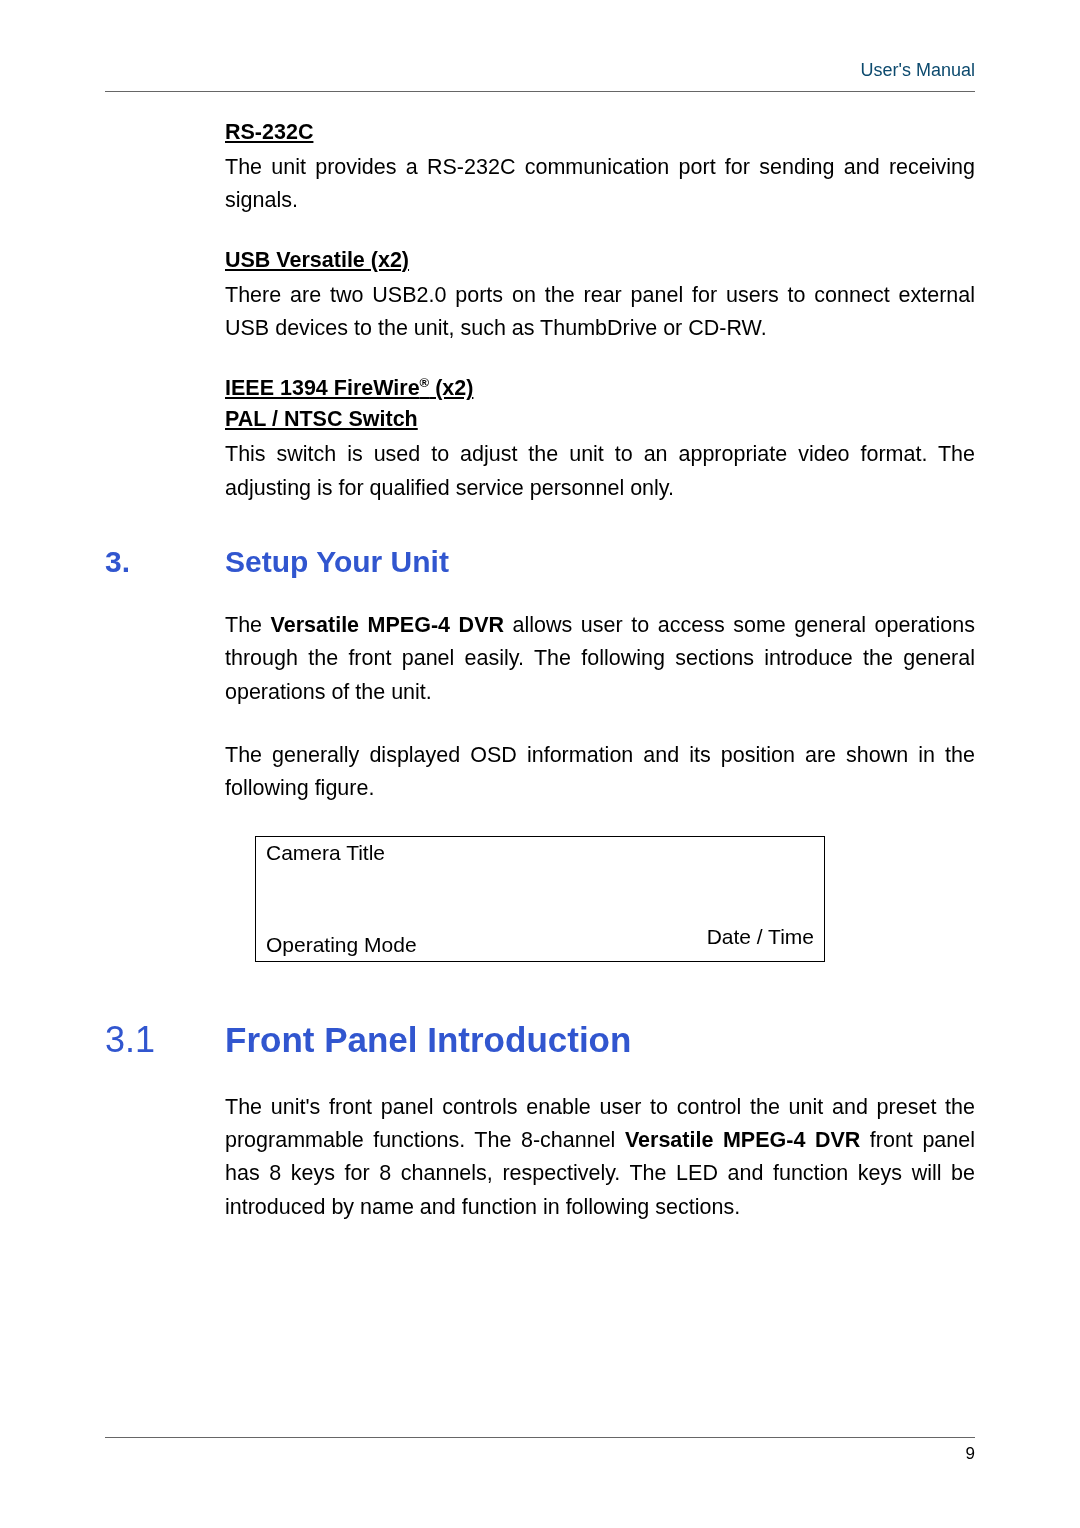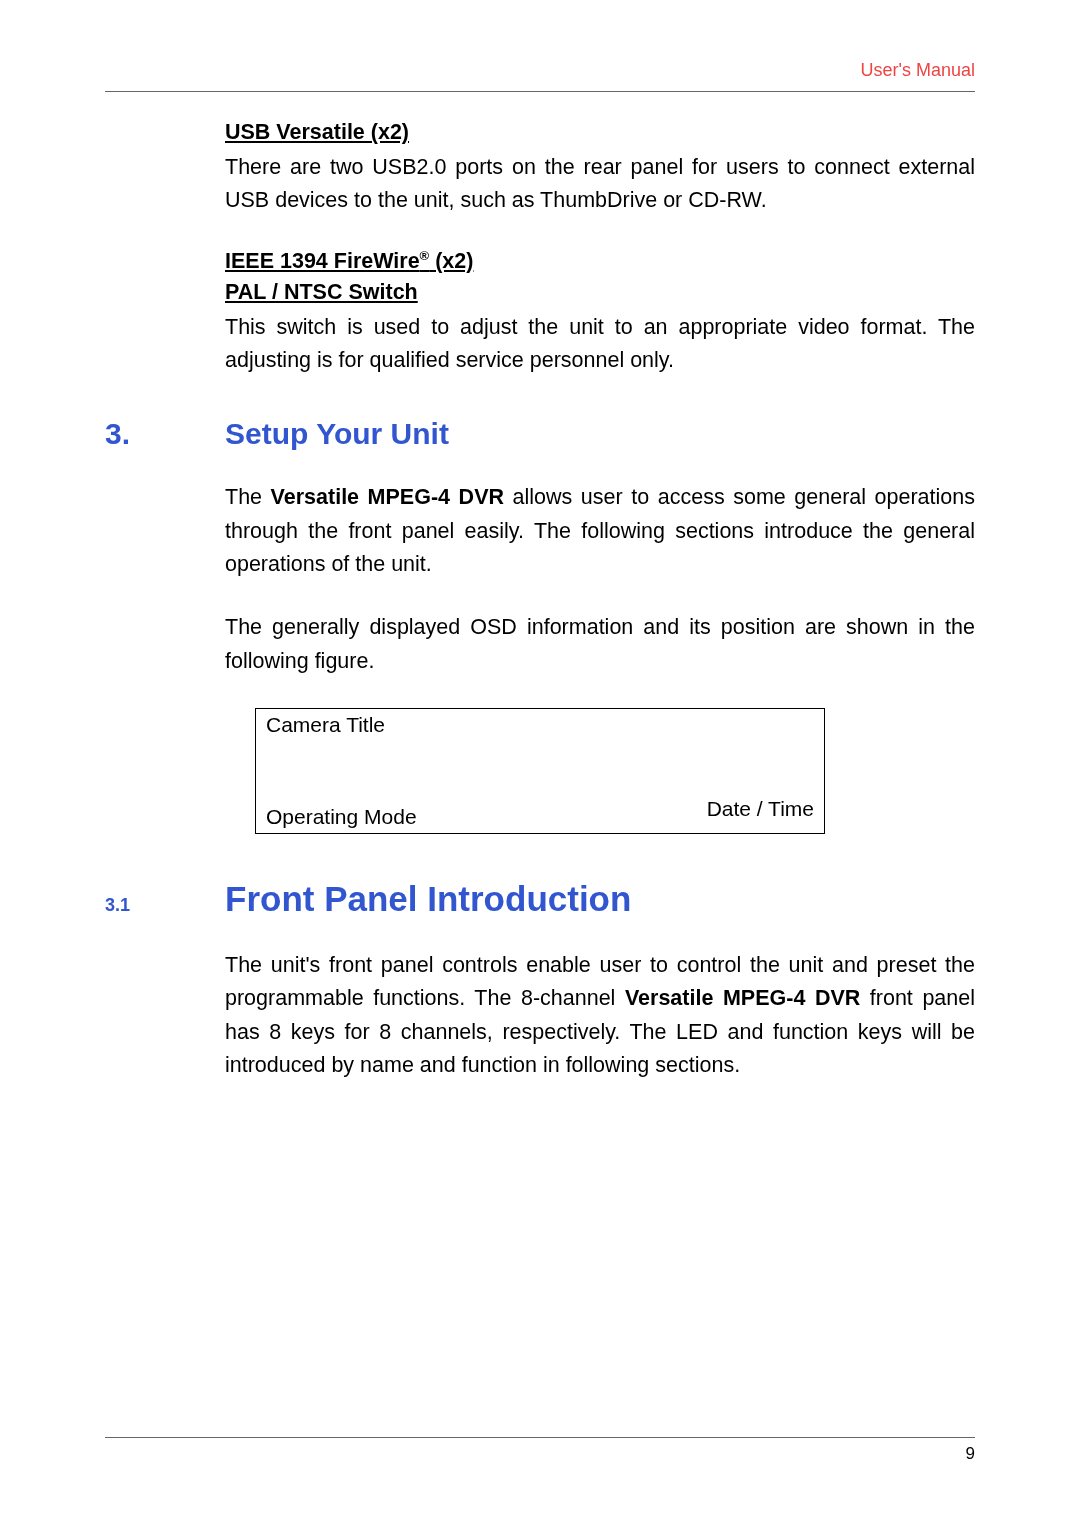--- a/index.html
+++ b/index.html
@@ -14,21 +14,21 @@
       font-family: Arial, Helvetica, sans-serif;
       position: relative;
       color: #000;
     }
     .page {
       padding: 60px 105px 0 105px;
     }
     .header-text {
       text-align: right;
       font-size: 18px;
-      color: #ef4444;
+      color: #0c4a6e;
       margin-bottom: 10px;
     }
     .top-divider {
       border-top: 1px solid #666;
       margin-bottom: 28px;
     }
     .content {
       margin-left: 120px;
     }
     .underline-bold {
@@ -57,22 +57,22 @@
     }
     .section-num {
       color: #3156cf;
       font-weight: bold;
       font-size: 30px;
       width: 120px;
       flex-shrink: 0;
     }
     .section-num-sub {
       color: #3156cf;
-      font-weight: bold;
-      font-size: 18px;
+      font-weight: normal;
+      font-size: 36px;
       width: 120px;
       flex-shrink: 0;
       margin-top: 12px;
     }
     .section-title {
       color: #3156cf;
       font-weight: bold;
       font-size: 30px;
     }
     .section-title-sub {
@@ -127,20 +127,24 @@
   </style>
 </head>
 <body>
 
 <div class="page">
   <div class="header-text">User's Manual</div>
   <div class="top-divider"></div>
 
   <div class="content">
 
+    <div>
+      <span class="underline-bold">RS-232C</span>
+      <p class="body-text">The unit provides a RS-232C communication port for sending and receiving signals.</p>
+    </div>
 
     <div>
       <span class="underline-bold">USB Versatile (x2)</span>
       <p class="body-text">There are two USB2.0 ports on the rear panel for users to connect external USB devices to the unit, such as ThumbDrive or CD-RW.</p>
     </div>
 
     <div>
       <span class="underline-bold"><span>IEEE 1394 FireWire</span><span class="sup">®</span><span> (x2)</span></span>
     </div>
 

